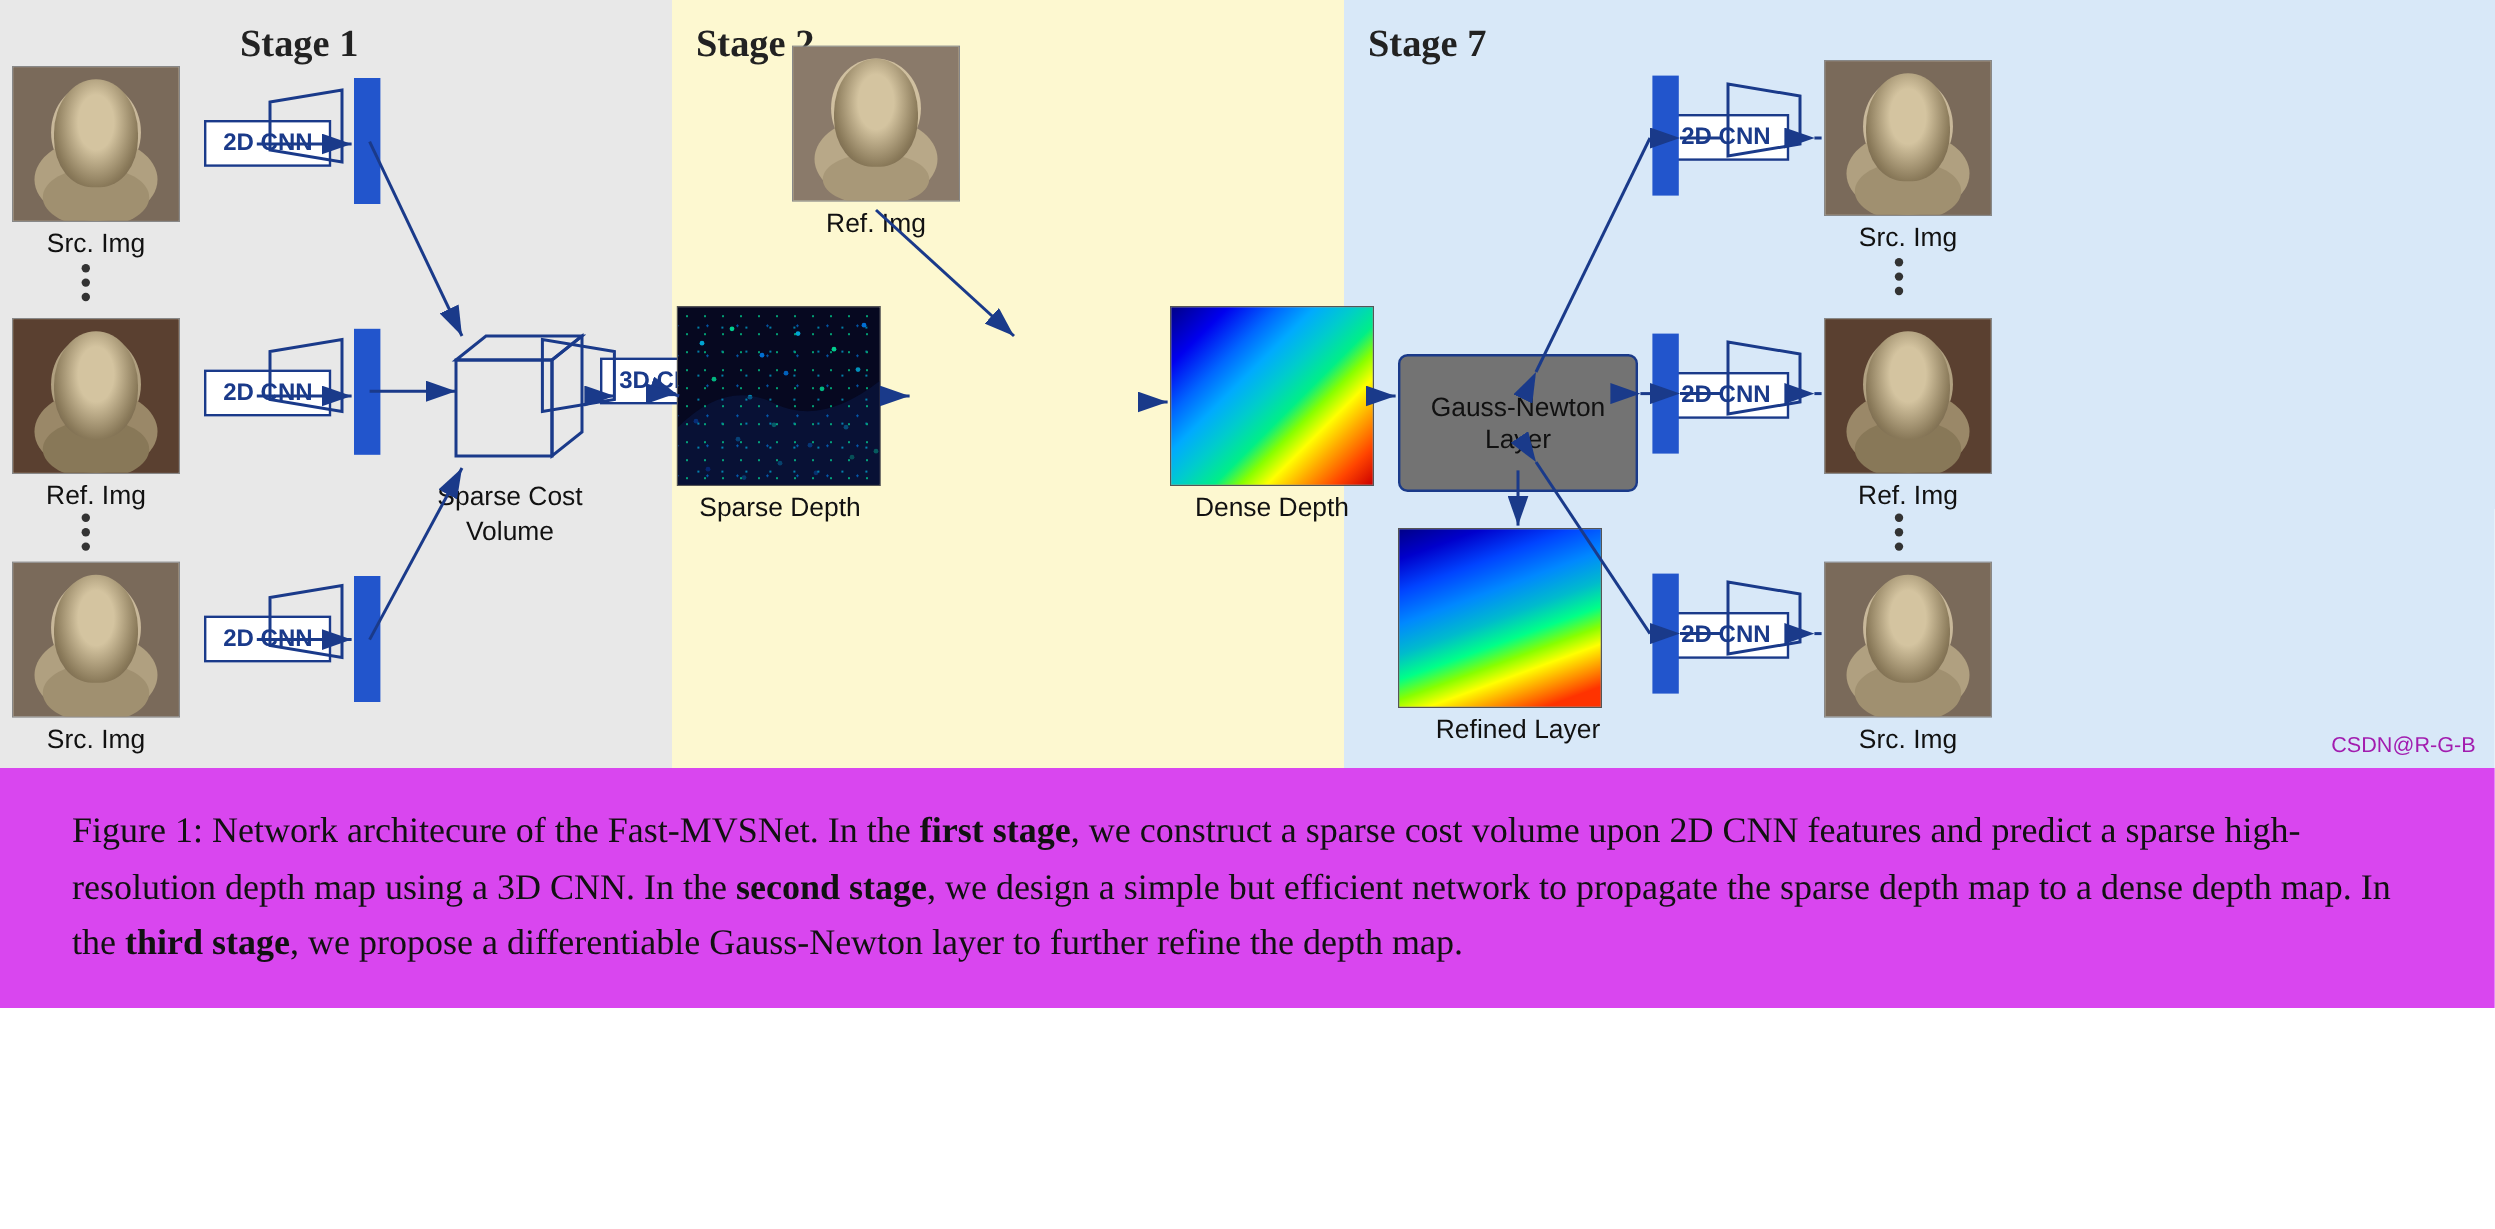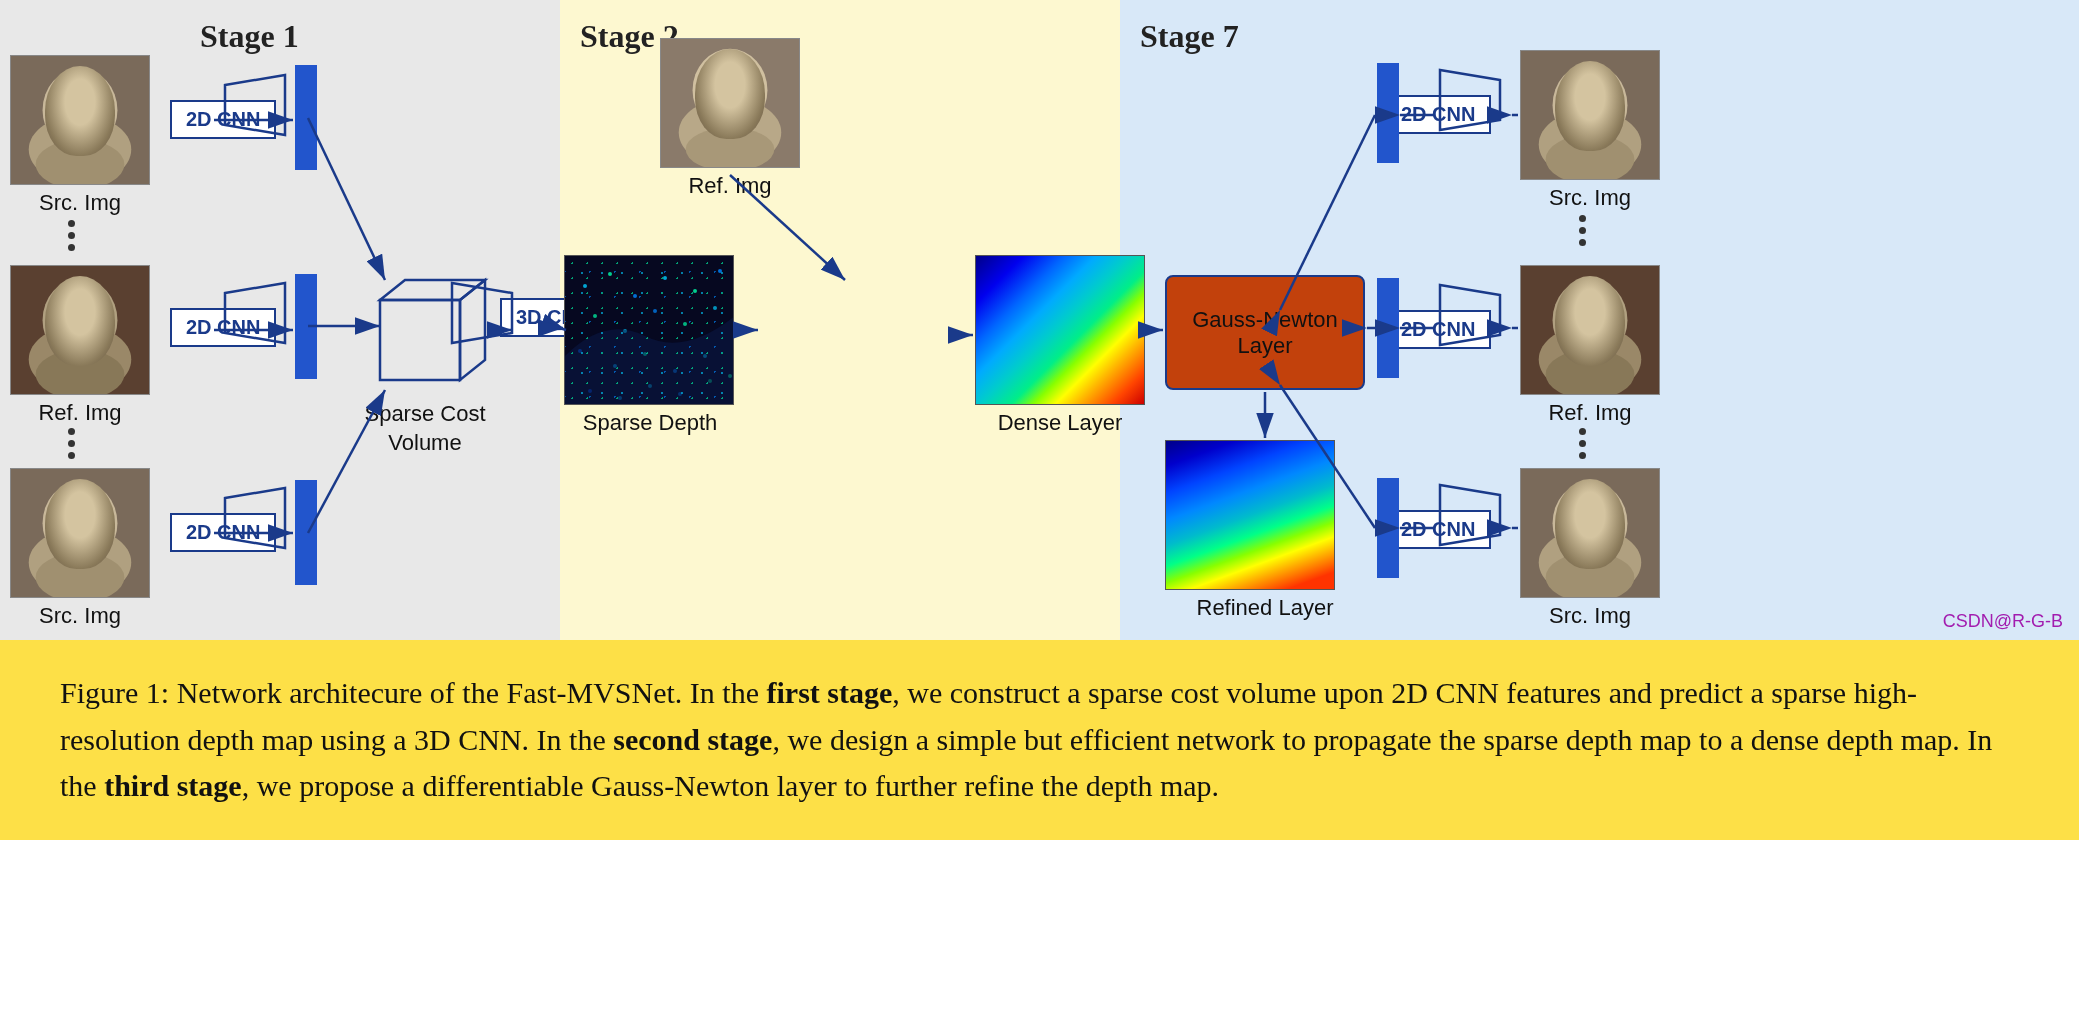--- a/index.html
+++ b/index.html
@@ -140,29 +140,30 @@
       font-family: Arial, sans-serif;
       font-size: 22px;
       color: #111;
       border-radius: 8px;
     }
 
     
     .gauss-box {
       position: absolute;
       border: 2px solid #1a3a8a;
-      background: #c2410c;
+      background: #737373;
       display: flex;
       align-items: center;
       justify-content: center;
       text-align: center;
       font-family: Arial, sans-serif;
       font-size: 22px;
       color: #111;
       border-radius: 8px;
+      margin-top: 20px;
     }
 
     
     .elem-label {
       position: absolute;
       font-family: Arial, sans-serif;
       font-size: 22px;
       color: #111;
       text-align: center;
       white-space: nowrap;
@@ -189,21 +190,21 @@
       background: #333;
     }
 
     
     .caption-area {
       padding: 30px 60px 30px 60px;
       font-size: 30px;
       line-height: 1.55;
       color: #111;
       font-family: 'Times New Roman', Times, serif;
-      background: #fde047;
+      background: #d946ef;
     }
 
     .caption-area .bold {
       font-weight: bold;
     }
 
     
     .watermark {
       position: absolute;
       bottom: 8px;
@@ -387,21 +388,21 @@
         <circle cx="145" cy="125" r="2" fill="#00ffaa" opacity="0.5"></circle>
 
         <path d="M0 100 Q40 60 80 80 Q120 100 170 60 L170 150 L0 150 Z" fill="#0a1a4a" opacity="0.5"></path>
       </svg>
     </div>
     <div class="elem-label" style="left:565px; top:410px; width:170px;">Sparse Depth</div>
 
 
     <div class="depth-img" style="left:975px; top:255px; background: linear-gradient(135deg, #000088 0%, #0000ee 15%, #0066ff 28%, #00aaff 38%, #00cccc 48%, #00ee88 58%, #88ff00 65%, #ffff00 72%, #ffaa00 80%, #ff4400 90%, #cc0000 100%);">
     </div>
-    <div class="elem-label" style="left:975px; top:410px; width:170px;">Dense Layer</div>
+    <div class="elem-label" style="left:975px; top:410px; width:170px;">Dense Depth</div>
 
     <svg class="arrow-svg" style="left:0; top:0; width:1200px; height:640px;">
       <defs>
         <marker id="arr2" markerWidth="10" markerHeight="7" refX="10" refY="3.5" orient="auto">
           <polygon points="0 0, 10 3.5, 0 7" fill="#1a3a8a"></polygon>
         </marker>
       </defs>
 
       <line x1="560" y1="328" x2="566" y2="330" stroke="#1a3a8a" stroke-width="2.5" marker-end="url(#arr2)"></line>
 

